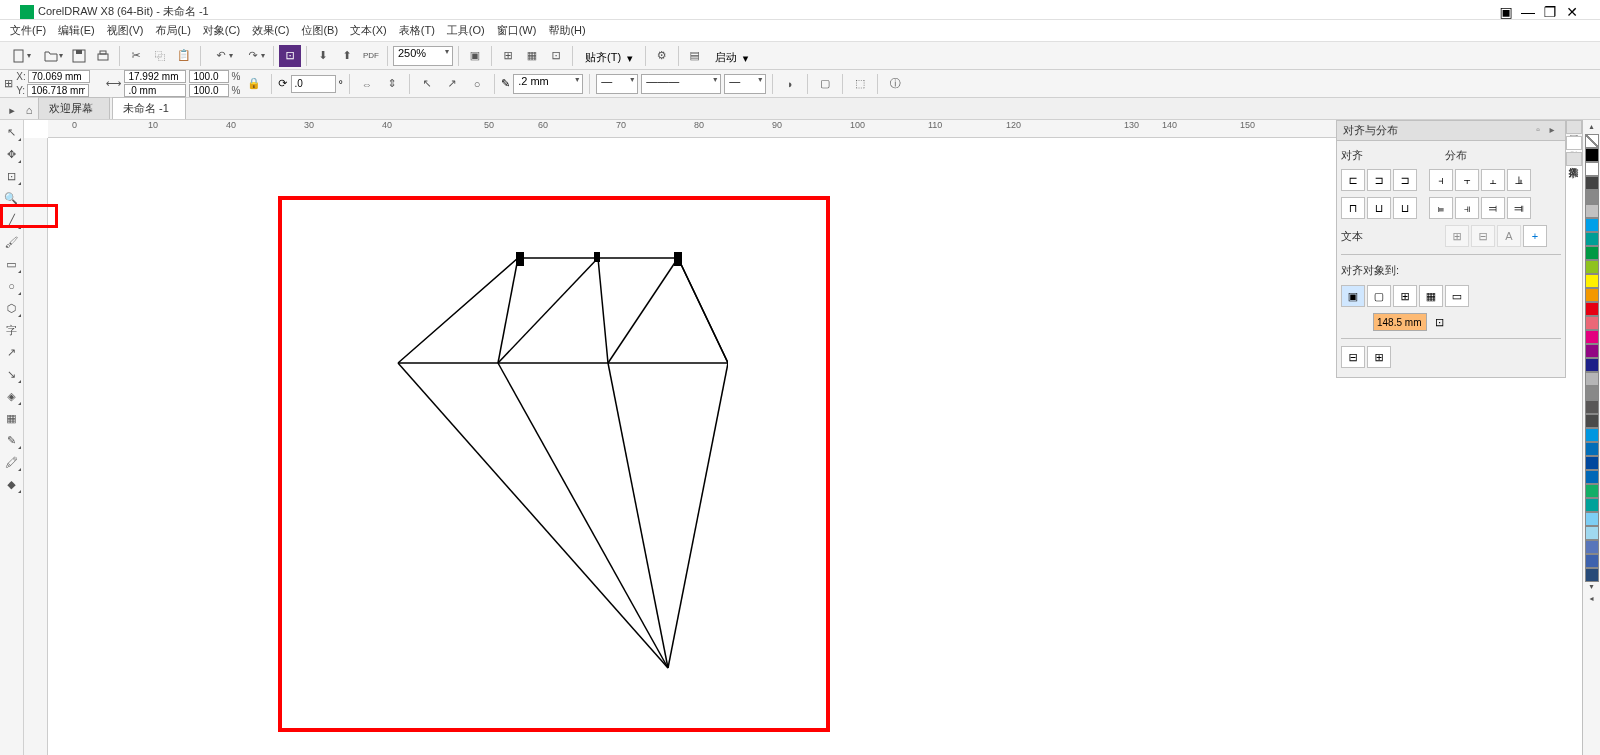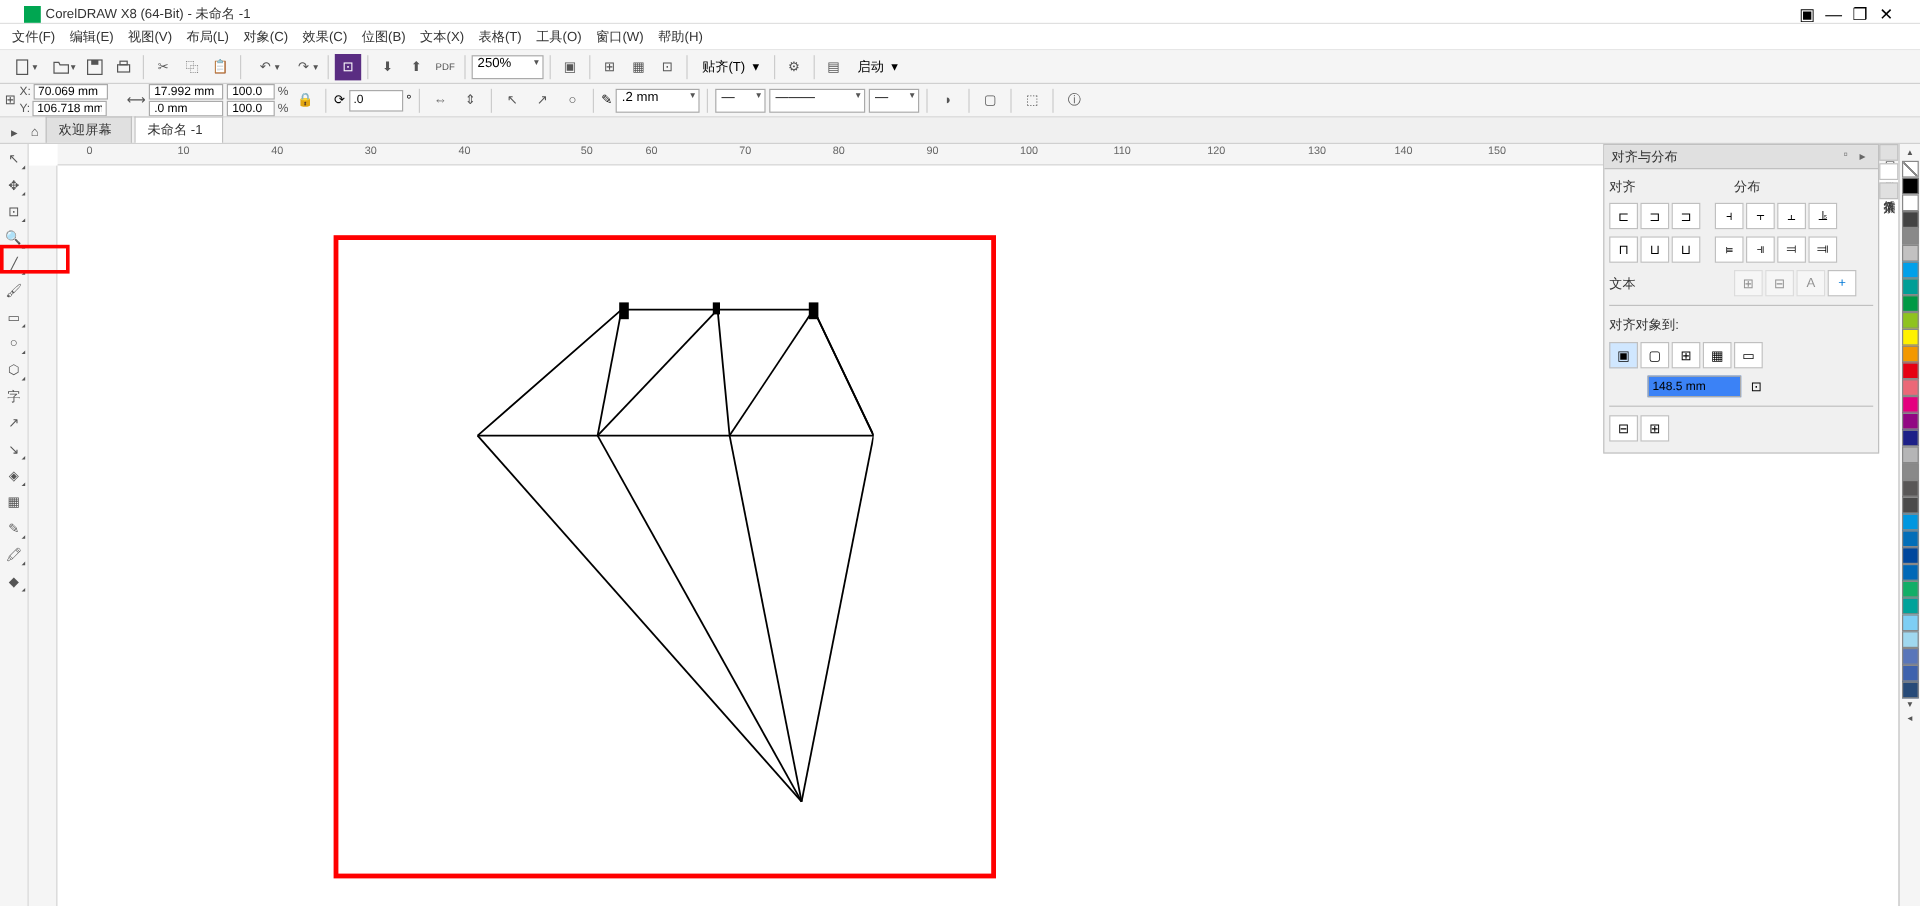--- a/index.html
+++ b/index.html
@@ -12,21 +12,21 @@
 .menubar{height:22px;background:#fff;display:flex;align-items:center;padding:0 4px;gap:0;border-bottom:1px solid #e0e0e0}
 .menubar .mi{padding:2px 6px;cursor:pointer;color:#333}
 .toolbar{height:28px;background:#f5f5f5;display:flex;align-items:center;padding:0 4px;gap:2px;border-bottom:1px solid #d0d0d0}
 .tbtn{width:22px;height:22px;display:flex;align-items:center;justify-content:center;cursor:pointer;border:1px solid transparent;color:#555}
 .tbtn svg{width:16px;height:16px}
 .tsep{width:1px;height:20px;background:#ccc;margin:0 3px}
 .tbtn.dd{width:30px;position:relative}
 .tbtn.dd::after{content:"▾";position:absolute;right:2px;font-size:8px;color:#555}
 .zoom-sel{width:60px;height:20px;border:1px solid #aaa;background:#fff;display:flex;align-items:flex-start;padding:0 4px;position:relative}
 .zoom-sel::after{content:"▾";position:absolute;right:3px;font-size:8px;color:#555}
-.snap-btn{height:20px;padding:0 6px;border:1px solid transparent;display:flex;align-items:center;gap:3px;cursor:pointer}
+.snap-btn{height:20px;padding:0 6px;border:1px solid transparent;display:flex;align-items:flex-end;gap:3px;cursor:pointer}
 .propbar{height:28px;background:#f5f5f5;display:flex;align-items:center;padding:0 4px;gap:3px;border-bottom:1px solid #d0d0d0}
 .propbar .lbl{color:#555;font-size:10px}
 .propbar input{width:60px;height:18px;border:1px solid #aaa;padding:0 3px;font-size:10px}
 .propbar .xy-group{display:flex;flex-direction:column;gap:1px}
 .propbar .xy-row{display:flex;align-items:center;gap:2px;height:13px}
 .propbar .xy-row input{height:13px;width:62px}
 .tabs{height:22px;background:#f0f0f0;display:flex;align-items:flex-end;padding:0 4px;border-bottom:1px solid #d0d0d0}
 .tabs .home-icon{width:18px;height:18px;display:flex;align-items:center;justify-content:center;cursor:pointer;color:#555}
 .tabs .arrow-icon{width:16px;height:18px;display:flex;align-items:center;justify-content:center;color:#555}
 .tab{padding:3px 16px 3px 10px;background:#e0e0e0;border:1px solid #c0c0c0;border-bottom:none;margin-right:2px;cursor:pointer;position:relative;font-size:11px;color:#333}
@@ -48,21 +48,21 @@
 .panel-title{height:20px;background:#e0e0e0;display:flex;align-items:center;padding:0 6px;font-size:11px;color:#333;border-bottom:1px solid #c0c0c0}
 .panel-title .spacer{flex:1}
 .panel-title .pbtn{width:14px;height:14px;cursor:pointer;color:#666;text-align:center;font-size:10px}
 .panel-body{padding:4px}
 .panel-row{display:flex;align-items:center;gap:2px;padding:3px 0}
 .panel-row .plabel{width:40px;font-size:11px;color:#333}
 .align-btn{width:24px;height:22px;border:1px solid #c0c0c0;background:#fff;display:flex;align-items:center;justify-content:center;cursor:pointer}
 .align-btn.disabled{opacity:0.4}
 .panel-sep{height:1px;background:#c0c0c0;margin:4px 0}
 .panel-subtitle{font-size:11px;color:#333;padding:4px 0}
-.coord-input{width:78px;height:18px;border:1px solid #aaa;padding:0 3px;font-size:10px;background:#3b82f6}
+.coord-input{width:54px;height:18px;border:1px solid #aaa;padding:0 3px;font-size:10px;background:#fdba74}
 .side-tabs{position:absolute;right:18px;top:0;width:16px;display:flex;flex-direction:column;gap:2px}
 .side-tab{writing-mode:vertical-rl;background:#e0e0e0;border:1px solid #c0c0c0;padding:6px 1px;font-size:10px;color:#333;cursor:pointer;text-align:center}
 .side-tab.active{background:#fff}
 .color-palette{position:absolute;right:0;top:0;width:18px;background:#f5f5f5;border-left:1px solid #c0c0c0;display:flex;flex-direction:column;align-items:center;padding:2px 0;gap:0;height:100%}
 .color-palette .nav{width:14px;height:12px;font-size:8px;color:#555;text-align:center;cursor:pointer}
 .color-sw{width:14px;height:14px;border:1px solid #888;cursor:pointer}
 .color-sw.none{background:#fff;position:relative}
 .color-sw.none::after{content:"";position:absolute;left:0;top:0;right:0;bottom:0;background:linear-gradient(to top right,transparent 45%,#888 45%,#888 55%,transparent 55%)}
 </style>
 </head>
@@ -251,21 +251,21 @@
         <div class="tick" style="left:256px">30</div>
         <div class="tick" style="left:334px">40</div>
         <div class="tick" style="left:436px">50</div>
         <div class="tick" style="left:490px">60</div>
         <div class="tick" style="left:568px">70</div>
         <div class="tick" style="left:646px">80</div>
         <div class="tick" style="left:724px">90</div>
         <div class="tick" style="left:802px">100</div>
         <div class="tick" style="left:880px">110</div>
         <div class="tick" style="left:958px">120</div>
-        <div class="tick" style="left:1042px">130</div>
+        <div class="tick" style="left:1076px">130</div>
         <div class="tick" style="left:1114px">140</div>
         <div class="tick" style="left:1192px">150</div>
     </div>
     <div class="ruler-v"></div>
     <div class="canvas">
       <div class="red-frame"></div>
       <svg class="diamond-svg" width="360" height="430" viewBox="0 0 360 430">
         <g fill="none" stroke="#000" stroke-width="1.5">
           <polyline points="30,115 150,10 230,10 310,10 360,115"></polyline>
           <polyline points="30,115 360,115"></polyline>

